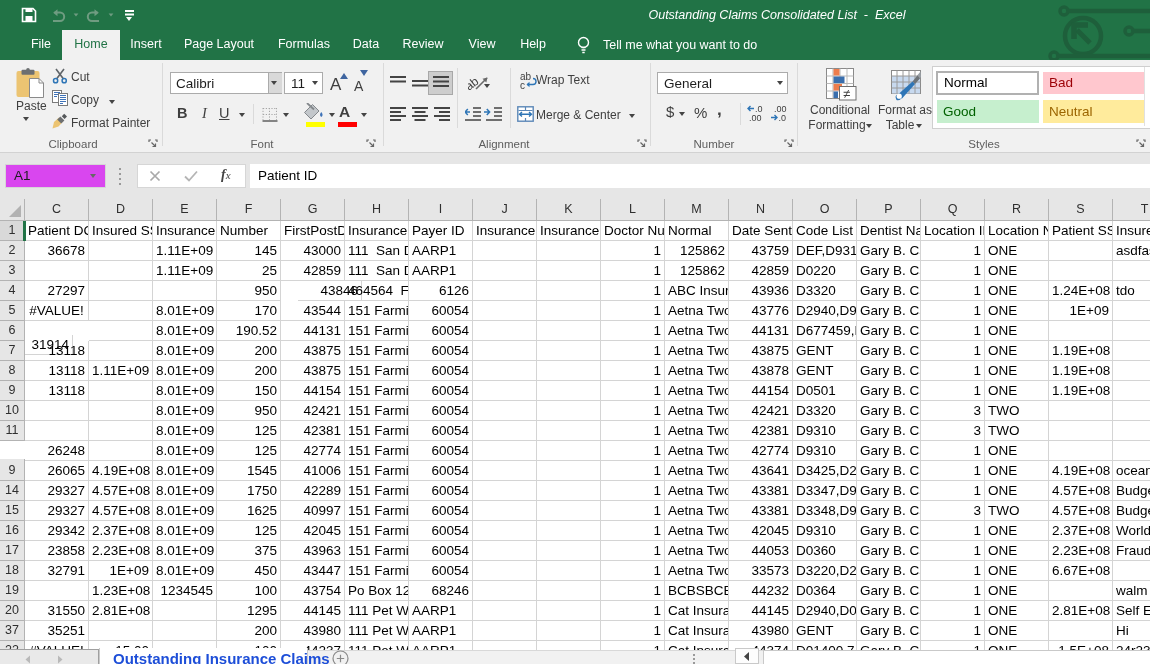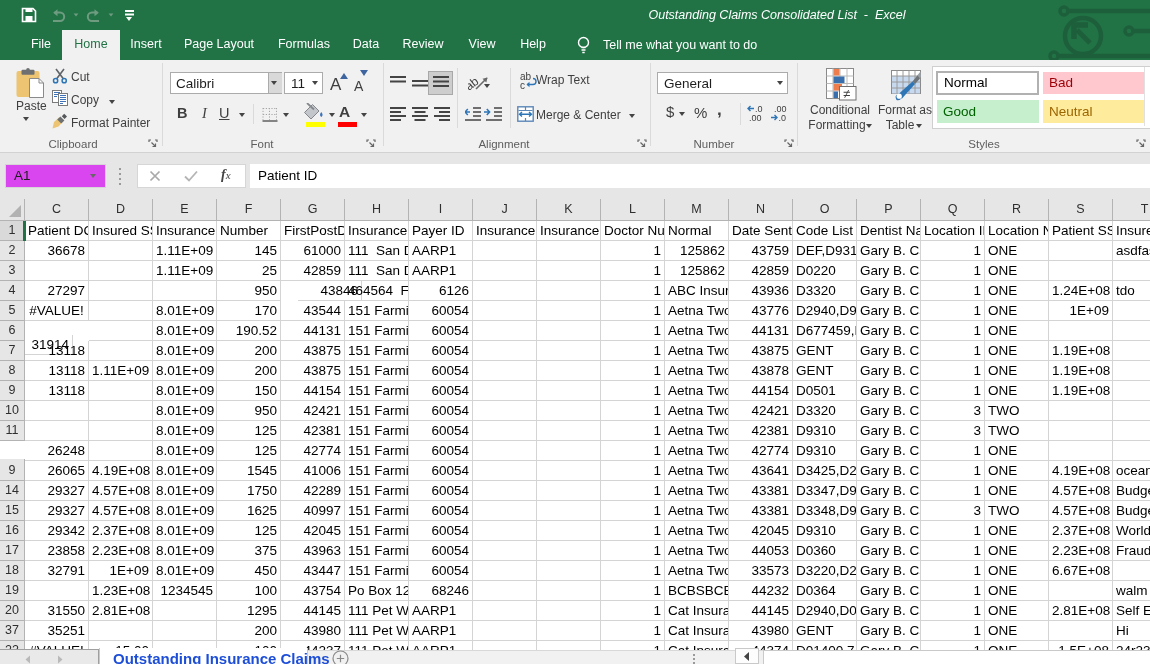--- a/index.html
+++ b/index.html
@@ -320,21 +320,21 @@
     <div class="cell abs" style="left:921px;top:22px;width:64px;height:20px;">Location ID</div>
     <div class="cell abs" style="left:985px;top:22px;width:64px;height:20px;">Location Na</div>
     <div class="cell abs" style="left:1049px;top:22px;width:64px;height:20px;">Patient SSN</div>
     <div class="cell abs" style="left:1113px;top:22px;width:64px;height:20px;">Insured</div>
     <div class="abs" style="left:23px;top:22px;width:3px;height:20px;background:#217346;"></div>
 <div class="rh abs" style="left:0;top:42px;width:25px;height:20px;">2</div>
     <div class="cell abs n" style="left:25px;top:42px;width:64px;height:20px;">36678</div>
     <div class="cell abs t" style="left:89px;top:42px;width:64px;height:20px;"></div>
     <div class="cell abs n" style="left:153px;top:42px;width:64px;height:20px;">1.11E+09</div>
     <div class="cell abs n" style="left:217px;top:42px;width:64px;height:20px;">145</div>
-    <div class="cell abs n" style="left:281px;top:42px;width:64px;height:20px;">61000</div>
+    <div class="cell abs n" style="left:281px;top:42px;width:64px;height:20px;">43000</div>
     <div class="cell abs t" style="left:345px;top:42px;width:64px;height:20px;">111  San Dieg</div>
     <div class="cell abs t" style="left:409px;top:42px;width:64px;height:20px;">AARP1</div>
     <div class="cell abs t" style="left:473px;top:42px;width:64px;height:20px;"></div>
     <div class="cell abs t" style="left:537px;top:42px;width:64px;height:20px;"></div>
     <div class="cell abs n" style="left:601px;top:42px;width:64px;height:20px;">1</div>
     <div class="cell abs n" style="left:665px;top:42px;width:64px;height:20px;">125862</div>
     <div class="cell abs n" style="left:729px;top:42px;width:64px;height:20px;">43759</div>
     <div class="cell abs t" style="left:793px;top:42px;width:64px;height:20px;">DEF,D9310,</div>
     <div class="cell abs t" style="left:857px;top:42px;width:64px;height:20px;">Gary B. Carlson</div>
     <div class="cell abs n" style="left:921px;top:42px;width:64px;height:20px;">1</div>

